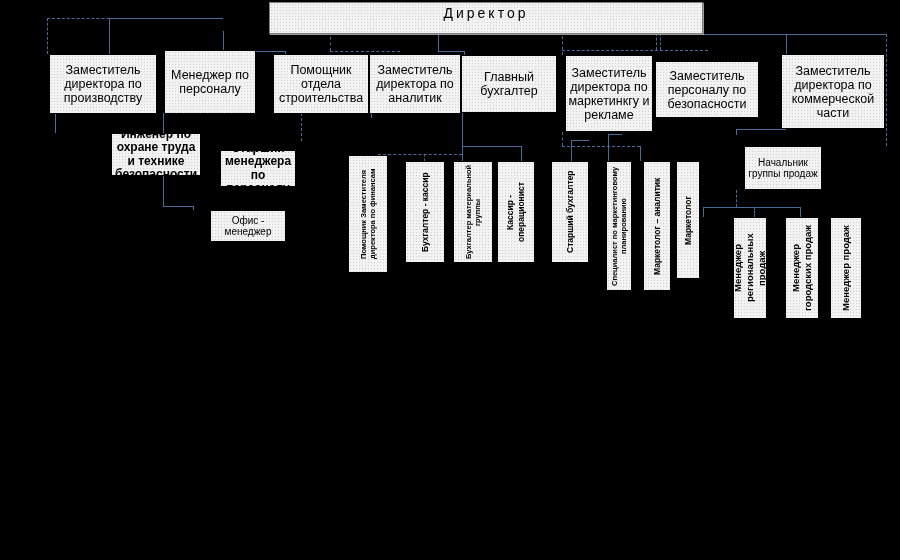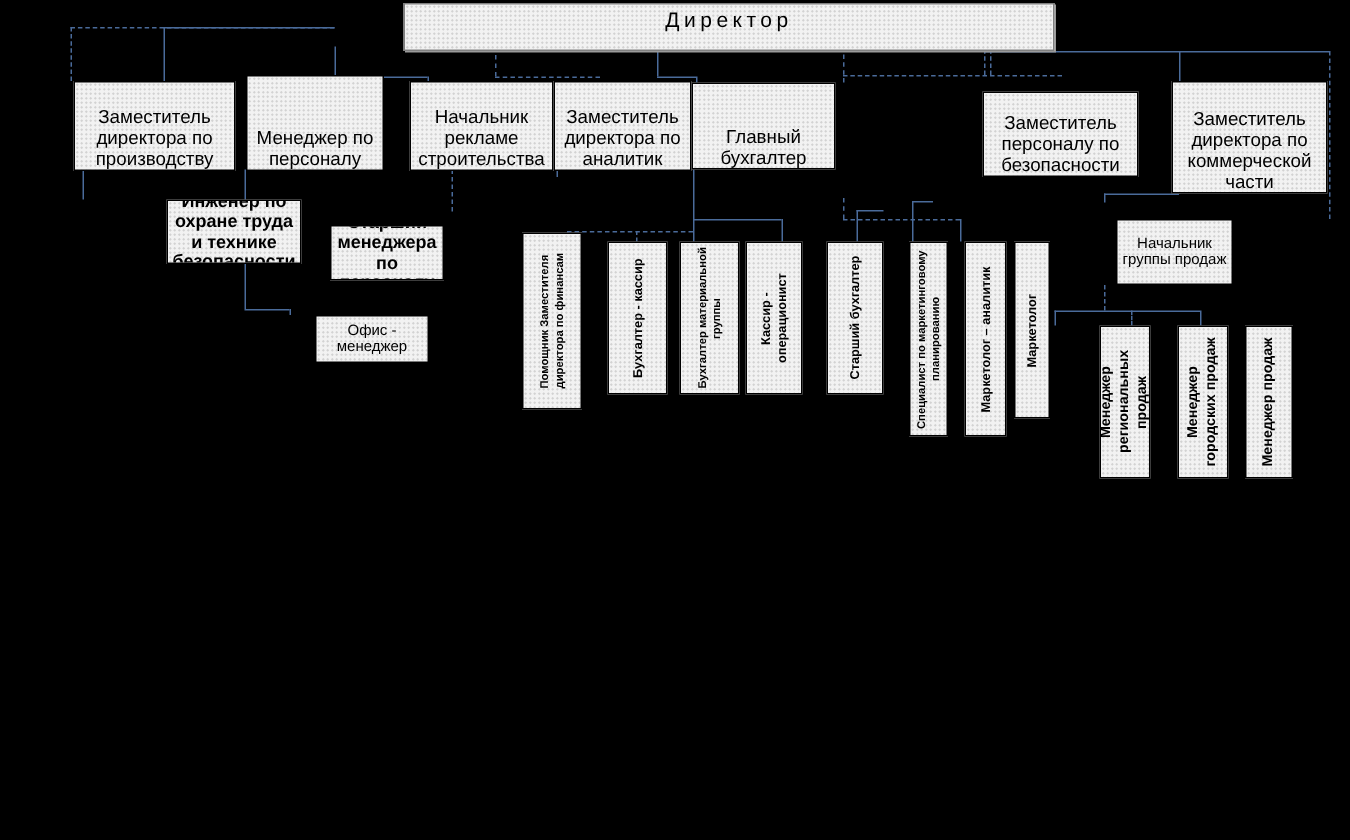--- a/index.html
+++ b/index.html
@@ -46,21 +46,21 @@
   .box.director {
     border: 1px solid #808080;
     box-shadow: 1px 1px 0 #9a9a9a;
     font-size: 14px;
     letter-spacing: 3px;
     align-items: flex-start;
   }
   .box.director .lbl { padding-top: 3px; }
 
   
-  .box.lvl1 { font-size: 12.5px; align-items: flex-end; }
+  .box.lvl1 { font-size: 12.5px; }
 
   
   .box.small { font-size: 12px; font-weight: bold; }
   .box.small2 { font-size: 10px; }
 
   
   .box.vert { }
   .box.vert .lbl {
     writing-mode: vertical-rl;
     transform: rotate(180deg);
@@ -168,31 +168,34 @@
 
   <div class="box lvl1" style="left:2px; top:54px; width:108px; height:60px;">
     <span class="lbl">Заместитель директора по производству</span>
   </div>
 
   <div class="box lvl1" style="left:117px; top:50px; width:92px; height:64px;">
     <span class="lbl">Менеджер по персоналу</span>
   </div>
 
   <div class="box lvl1" style="left:226px; top:54px; width:96px; height:60px;">
-    <span class="lbl">Начальник рекламе строительства</span>
+    <span class="lbl">Помощник отдела строительства</span>
   </div>
 
   <div class="box lvl1" style="left:322px; top:54px; width:92px; height:60px;">
     <span class="lbl">Заместитель директора по аналитик</span>
   </div>
 
   <div class="box lvl1" style="left:414px; top:55px; width:96px; height:58px;">
     <span class="lbl">Главный бухгалтер</span>
   </div>
 
+  <div class="box lvl1" style="left:518px; top:55px; width:88px; height:77px;">
+    <span class="lbl">Заместитель директора по маркетинкгу и рекламе</span>
+  </div>
 
   <div class="box lvl1" style="left:608px; top:61px; width:104px; height:57px;">
     <span class="lbl">Заместитель персоналу по безопасности</span>
   </div>
 
   <div class="box lvl1" style="left:734px; top:54px; width:104px; height:75px;">
     <span class="lbl">Заместитель директора по коммерческой части</span>
   </div>
 
   <div class="box small" style="left:64px; top:133px; width:90px; height:43px;">

